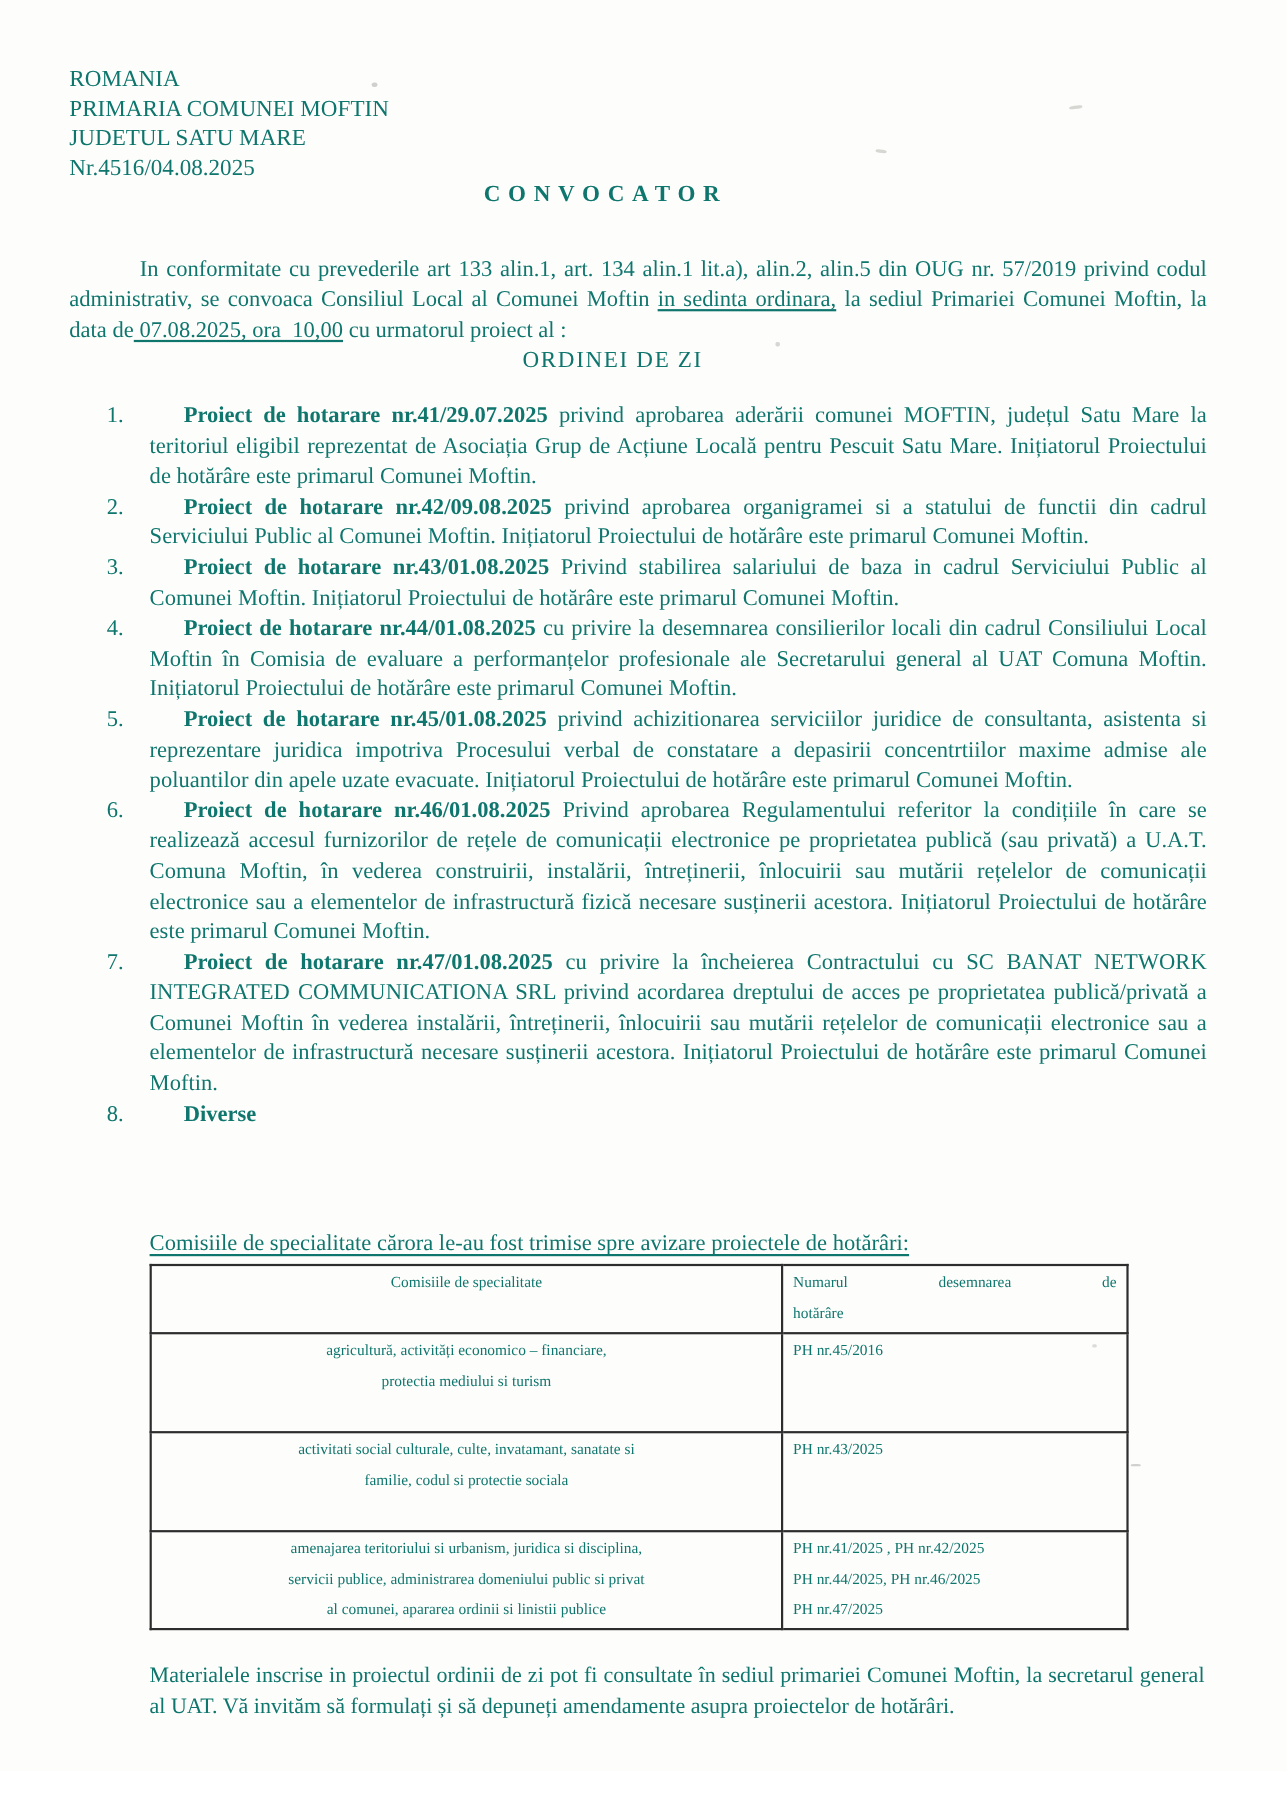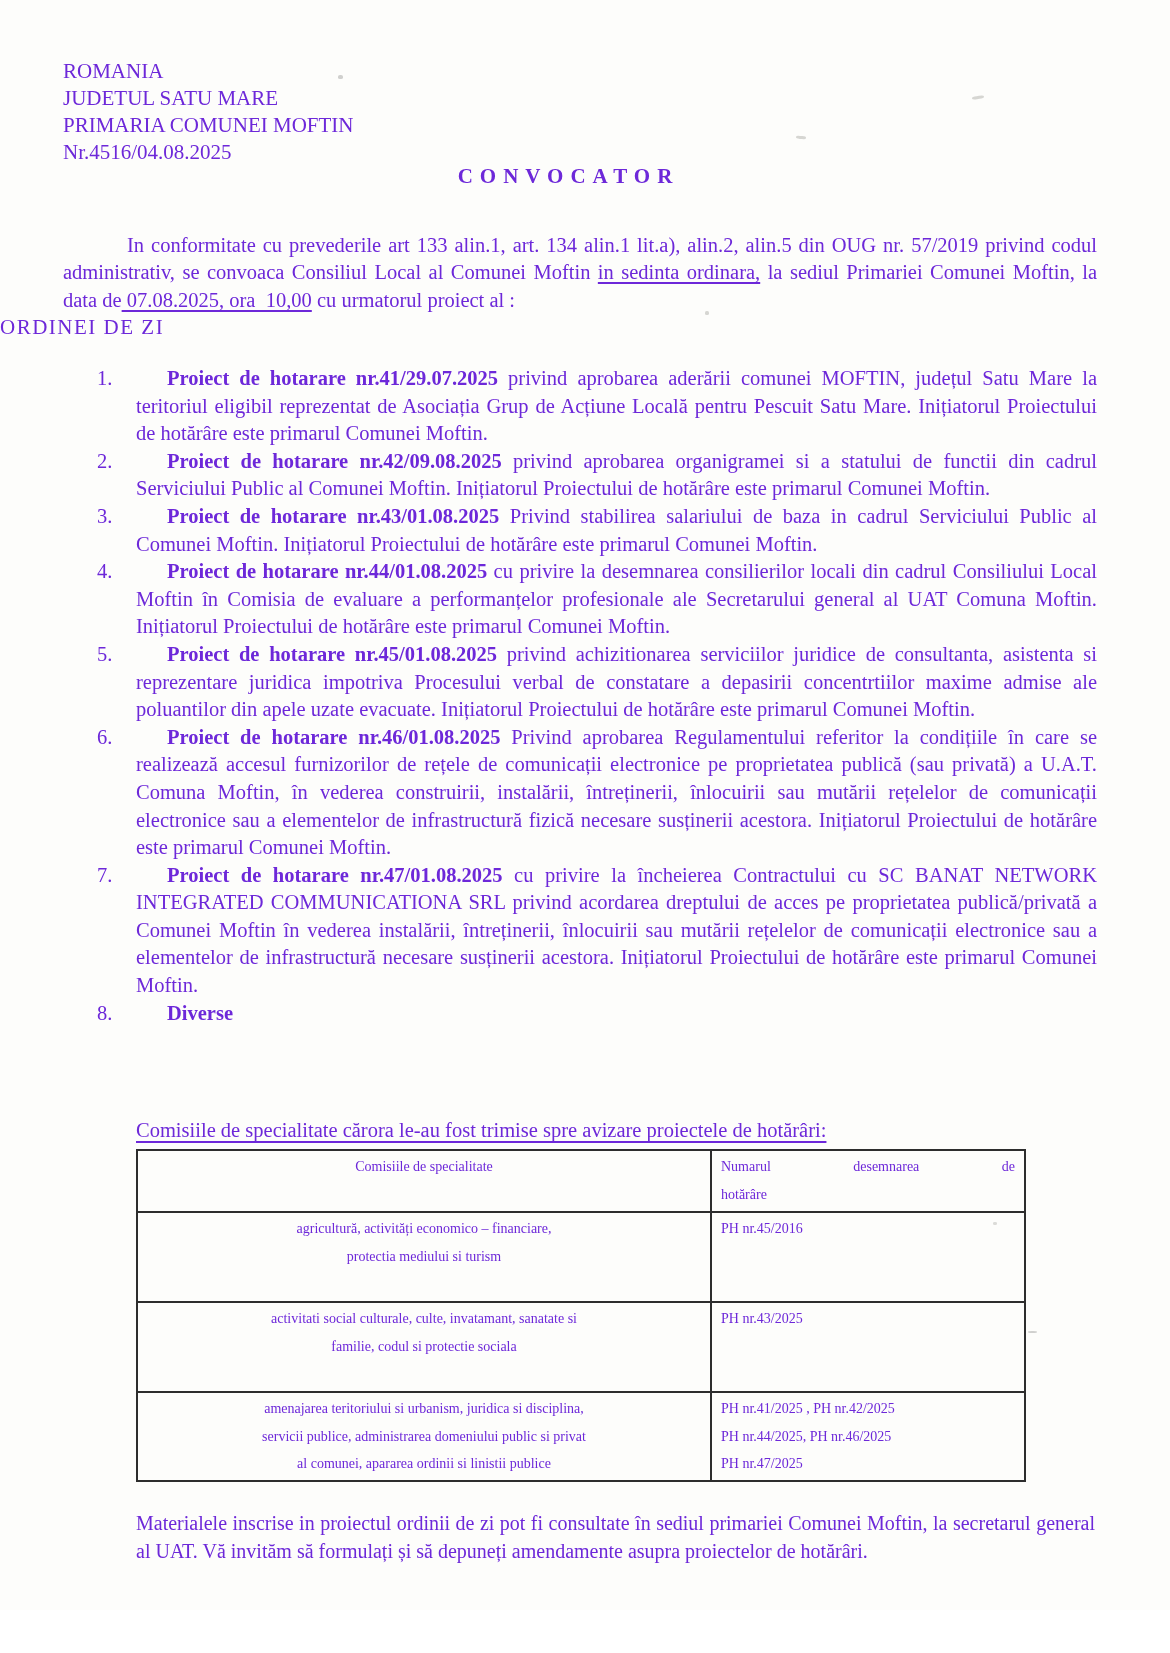--- a/index.html
+++ b/index.html
@@ -1,36 +1,36 @@
 <!DOCTYPE html>
 <html><head>
 <meta charset="utf-8">
 <style>
   html,body{margin:0;padding:0;background:#ffffff;}
   .page{
     position:relative;
     width:1170px;height:1610px;
     background:#fdfdfb;
     font-family:"Liberation Serif","DejaVu Serif",serif;
-    color:#6d28d9;
+    color:#0f766e;
     overflow:hidden;
   }
   .header-block{position:absolute;top:58px;left:63px;font-size:21px;line-height:27px;}
   .doc-title{
     position:absolute;top:164px;left:0;width:1101px;
-    text-align:center;font-weight:bold;font-size:21px;letter-spacing:7px;padding-left:18px;
+    text-align:center;font-weight:bold;font-size:21px;letter-spacing:7px;
   }
   .intro{
     position:absolute;top:211px;left:63px;width:1034px;
     font-size:20.5px;line-height:27.6px;text-align:justify;text-indent:64px;
   }
   .u{text-decoration:underline;text-underline-offset:3px;}
   .agenda-title{
     position:absolute;top:315px;left:0;width:1114px;
-    text-align:left;font-size:21px;letter-spacing:1.5px;
+    text-align:center;font-size:21px;letter-spacing:1.5px;
   }
   .agenda{position:absolute;top:365px;left:63px;width:1034px;font-size:20.5px;line-height:27.6px;}
   .item{position:relative;padding-left:73px;text-align:justify;}
   .item .num{position:absolute;left:34px;top:0;}
   .b{font-weight:bold;margin-left:31px;}
   .committees-note{
     position:absolute;top:1119px;left:136px;font-size:20.5px;
     text-decoration:underline;text-underline-offset:4px;
   }
   table.committees{
@@ -49,22 +49,22 @@
   }
   .speck{position:absolute;background:#9a9a96;border-radius:40%;}
 </style>
 </head>
 <body>
 
 <div class="page">
 
   <div class="header-block">
     <div>ROMANIA</div>
+    <div>PRIMARIA COMUNEI  MOFTIN</div>
     <div>JUDETUL SATU MARE</div>
-    <div>PRIMARIA COMUNEI  MOFTIN</div>
     <div>Nr.4516/04.08.2025</div>
   </div>
 
   <div class="doc-title">CONVOCATOR</div>
 
   <p class="intro"><span>In conformitate cu prevederile art 133 alin.1, art. 134 alin.1 lit.a), alin.2, alin.5 din OUG nr. 57/2019 privind codul administrativ, se convoaca Consiliul Local al Comunei Moftin </span><span class="u">in sedinta ordinara,</span><span> la sediul Primariei Comunei Moftin, la data de</span><span class="u">&nbsp;07.08.2025, ora&nbsp; 10,00</span><span> cu urmatorul proiect al :</span></p>
 
   <div class="agenda-title">ORDINEI DE ZI</div>
 
   <div class="agenda">

